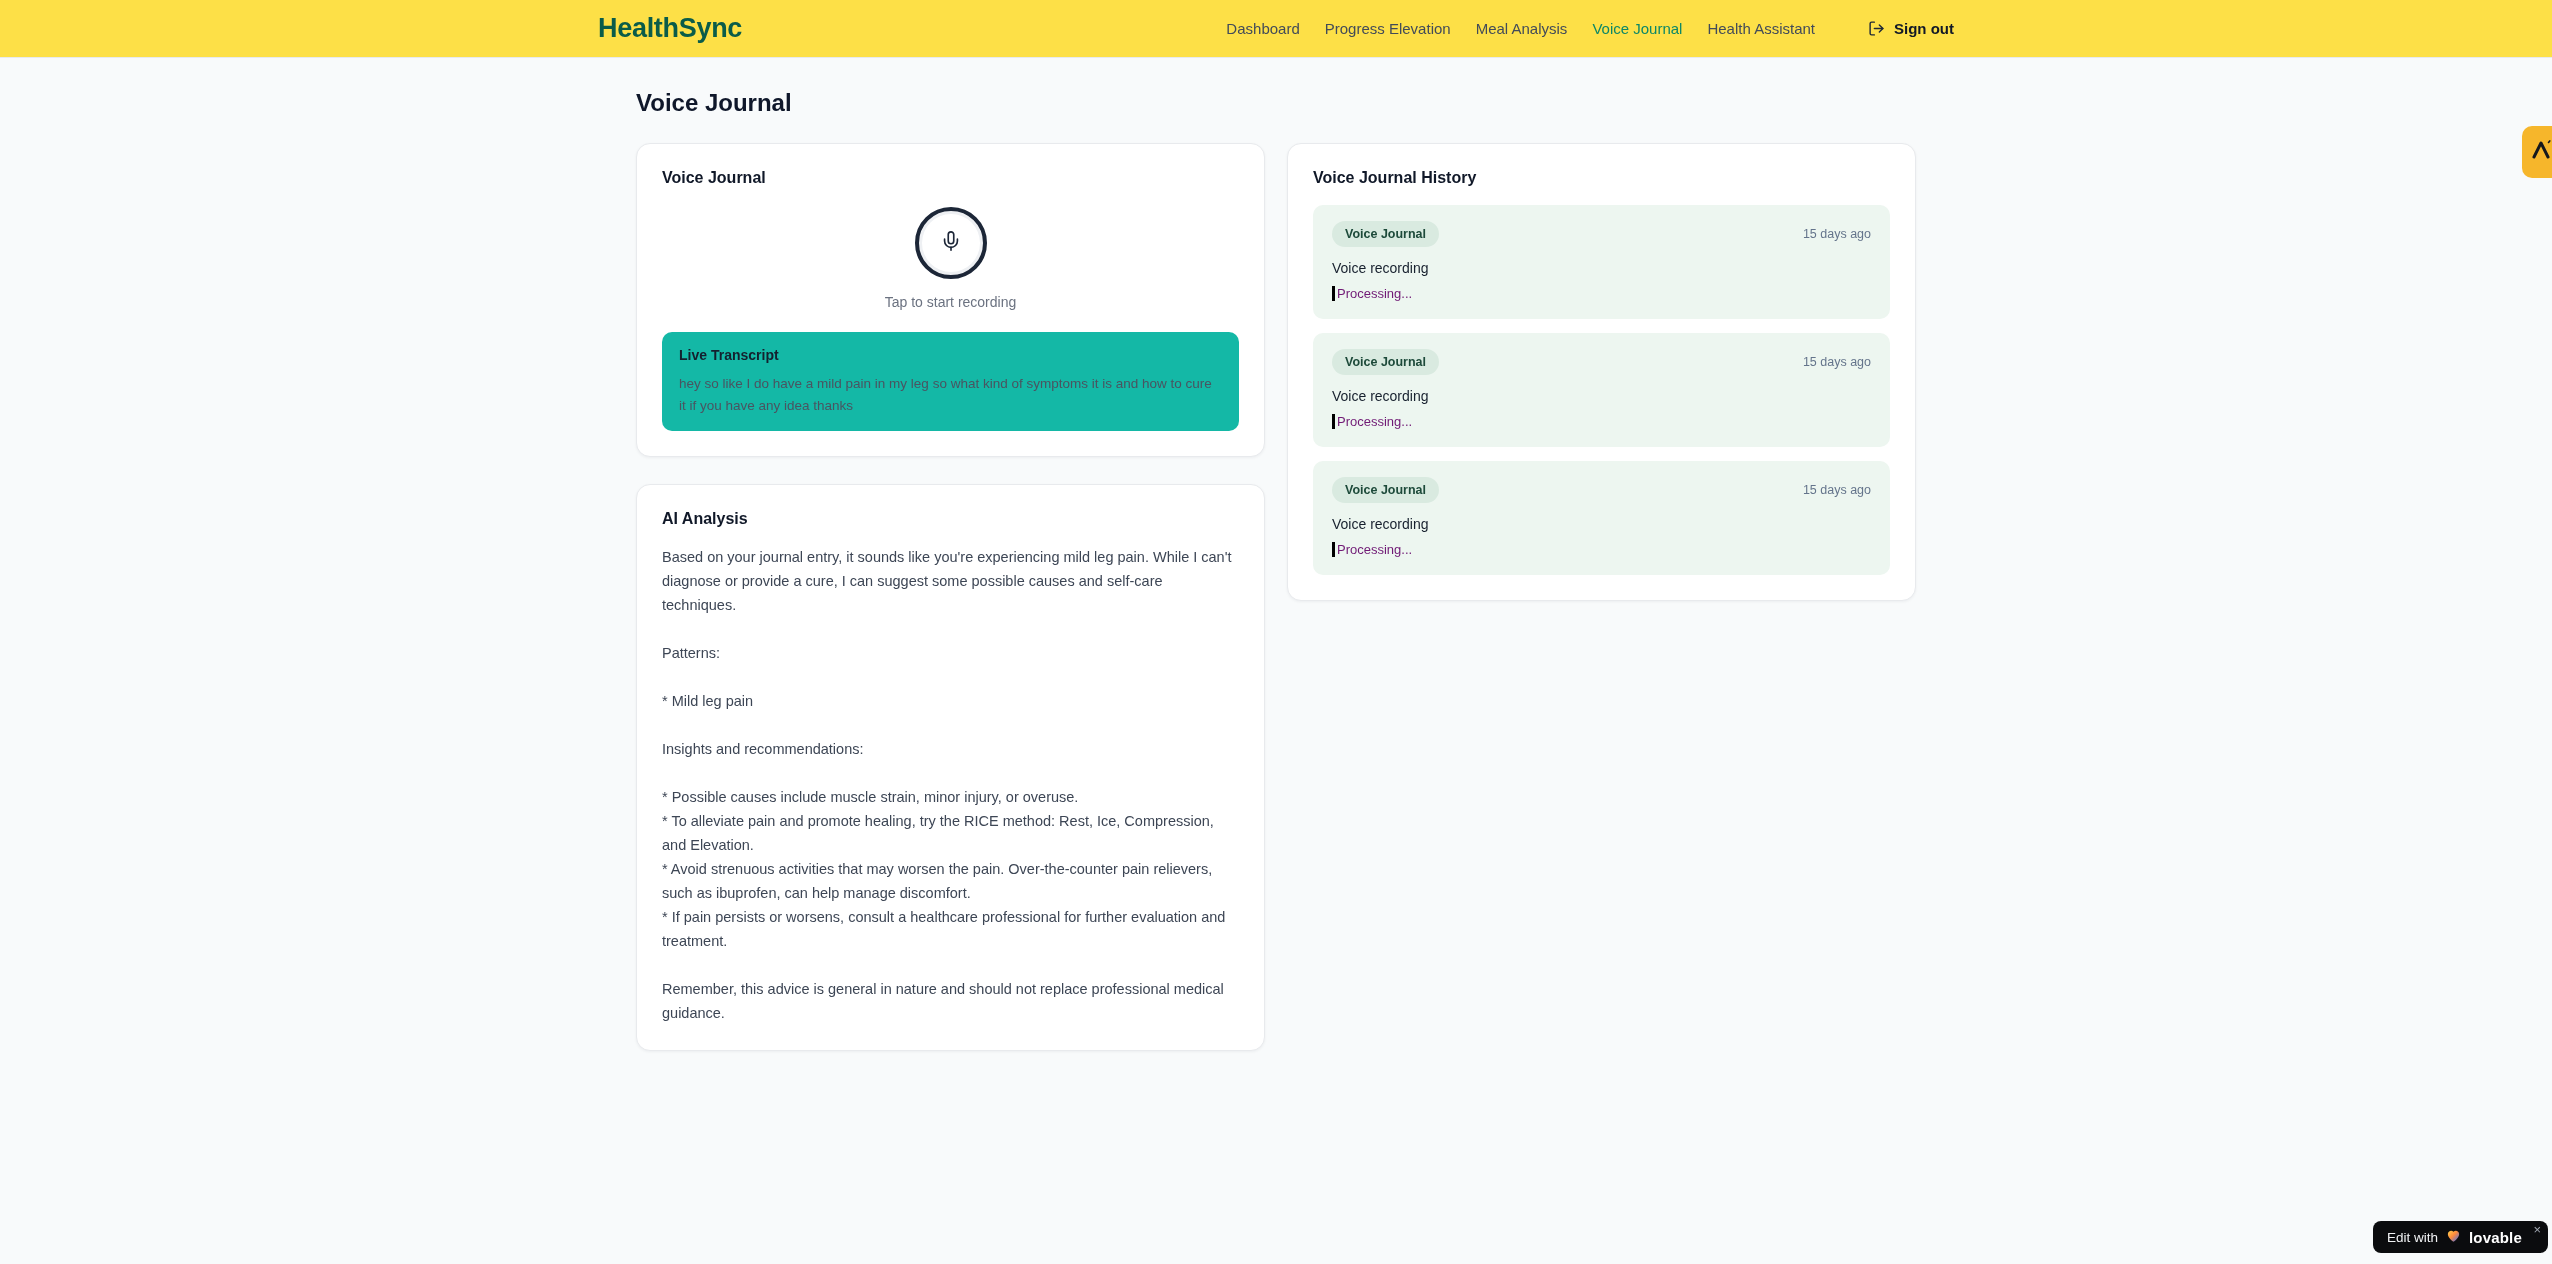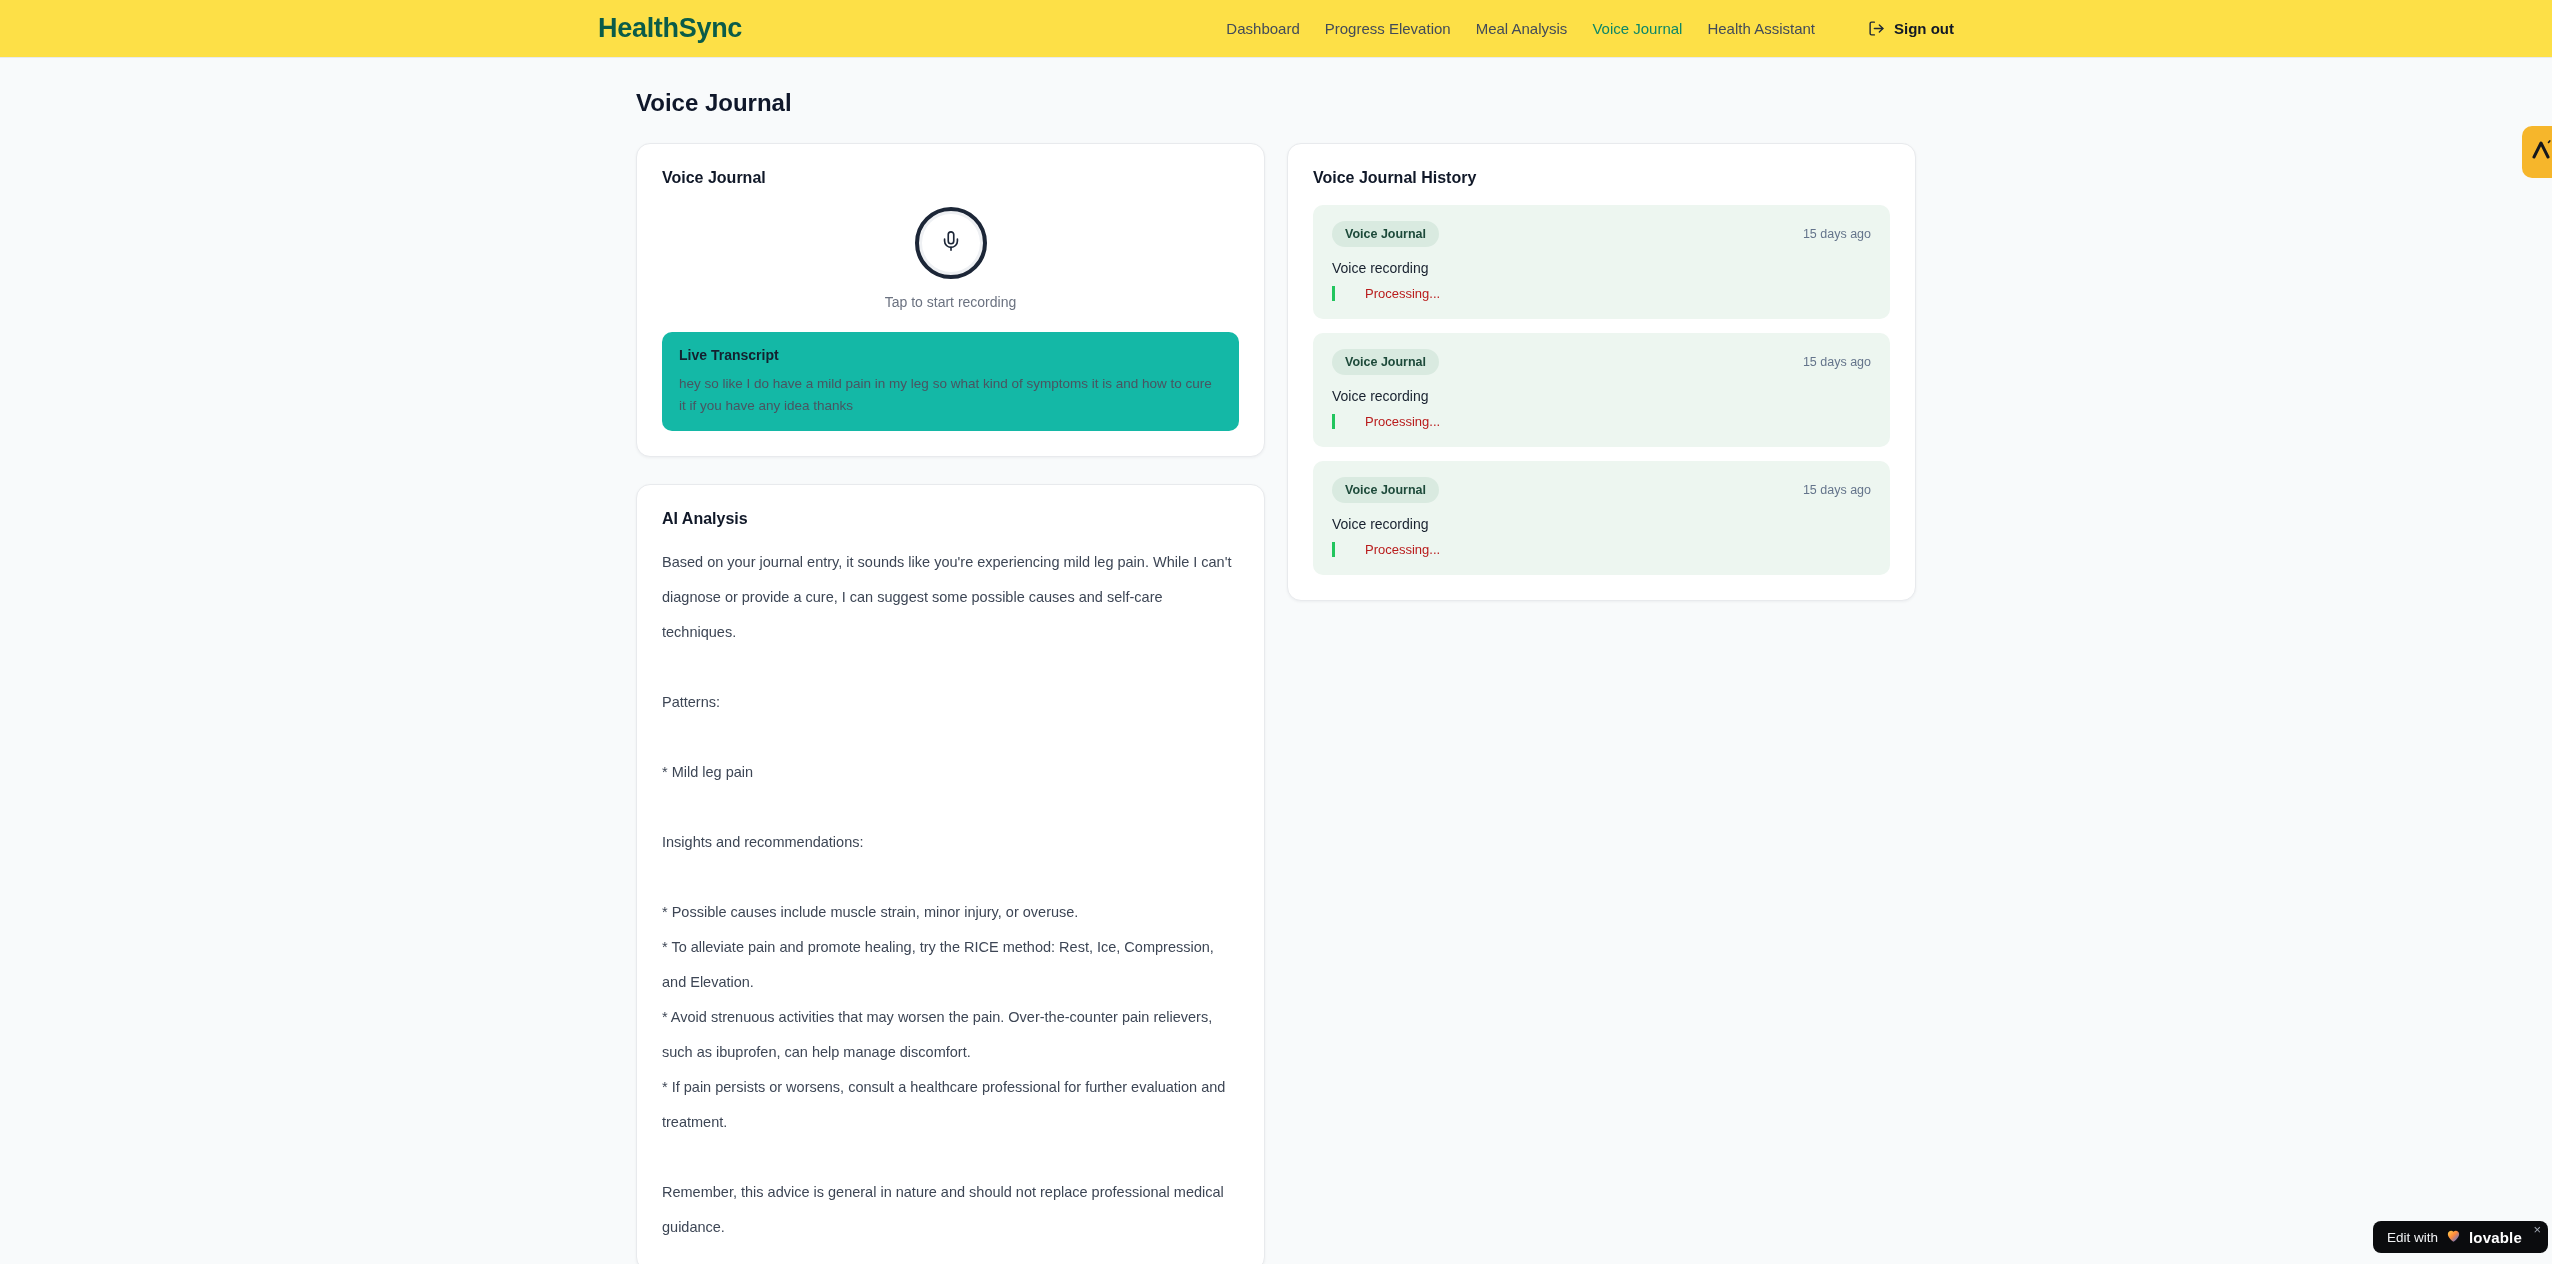--- a/index.html
+++ b/index.html
@@ -85,21 +85,21 @@
     border-radius: 10px;
     padding: 15px 17px;
   }
   .transcript-box h3 { font-size: 14px; font-weight: 700; color: #14202e; margin-bottom: 10px; }
   .transcript-text { font-size: 13.5px; line-height: 1.6; color: #4a5461; }
 
   
   .analysis-body {
     margin-top: 17px;
     font-size: 14.5px;
-    line-height: 35px;
+    line-height: 24px;
     color: #3d4655;
     white-space: pre-wrap;
   }
 
   
   .history-list { margin-top: 18px; display: flex; flex-direction: column; gap: 14px; }
   .history-entry {
     background: #edf6f0;
     border-radius: 10px;
     padding: 16px 19px 18px 19px;
@@ -111,24 +111,24 @@
     color: #1d4a3a;
     font-size: 12.5px;
     font-weight: 700;
     padding: 6px 13px;
     border-radius: 999px;
   }
   .entry-time { font-size: 12.5px; color: #64748b; }
   .entry-title { margin-top: 13px; font-size: 14px; color: #17202e; }
   .entry-status {
     margin-top: 10px;
-    border-left: 3px solid #22c55e;
-    padding-left: 30px;
+    border-left: 3px solid #000000;
+    padding-left: 2px;
     font-size: 13px;
-    color: #b91c1c;
+    color: #701a75;
   }
 
   
   .side-badge {
     position: absolute;
     top: 126px;
     right: -24px;
     width: 54px;
     height: 52px;
     background: #f6b62b;

